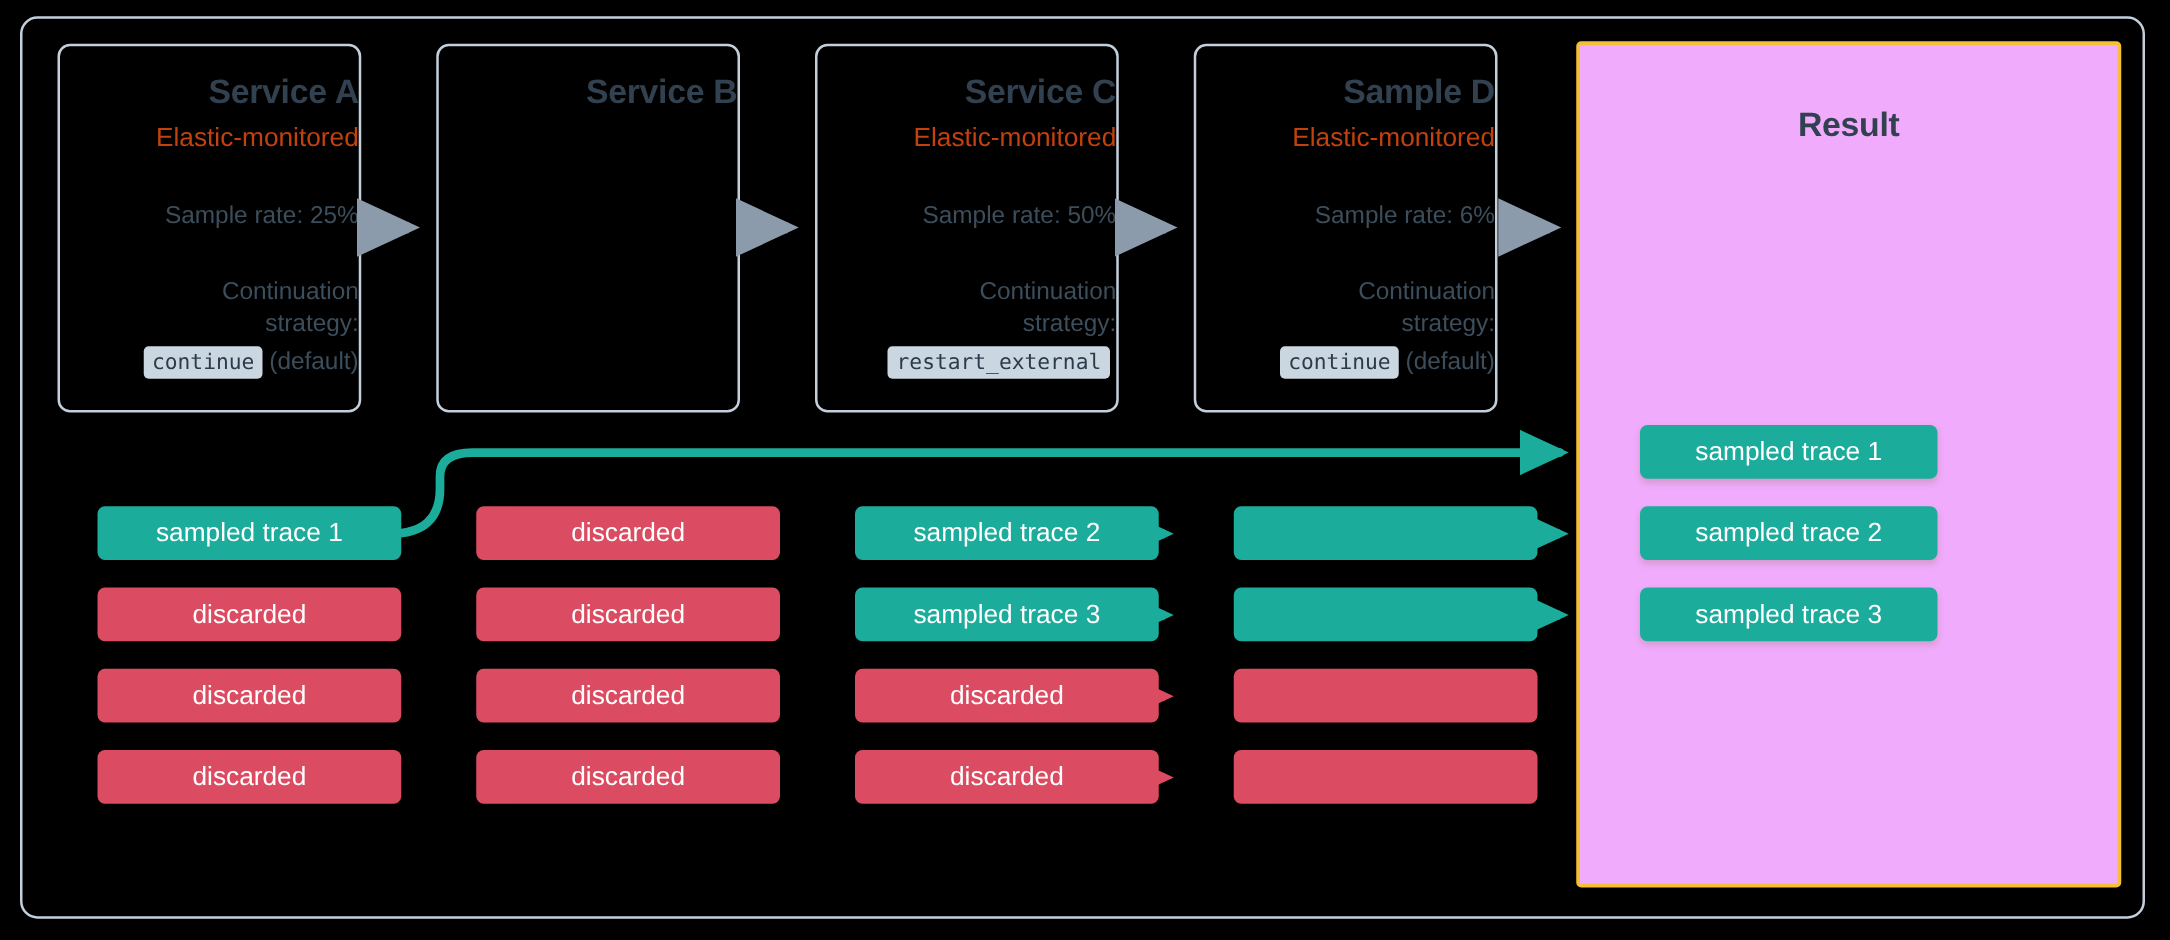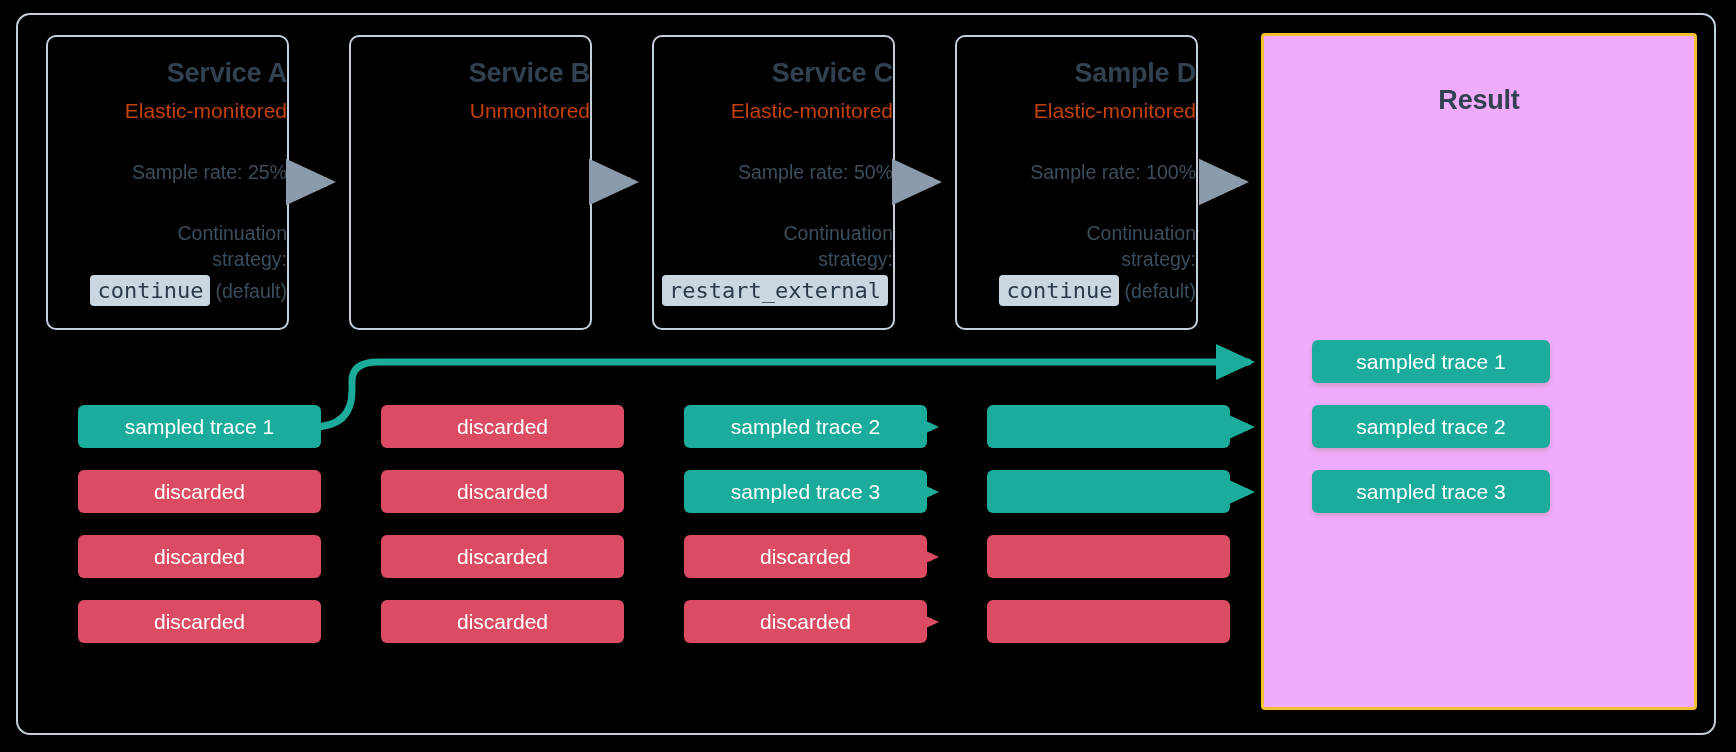--- a/index.html
+++ b/index.html
@@ -71,21 +71,21 @@
   }
   .strategy-line {
     margin-top: 4px;
     font-size: 19.5px;
     color: #3C4E5C;
     line-height: 1.3;
     white-space: nowrap;
   }
   code.chip {
     font-family: "DejaVu Sans Mono", "Liberation Mono", monospace;
-    font-size: 22px;
+    font-size: 17px;
     background: #CAD6E0;
     color: #2B3B4A;
     border-radius: 4px;
     padding: 3px 7px;
   }
   .chip-note {
     margin-left: 5px;
   }
 
   
@@ -154,40 +154,39 @@
       <div>Continuation</div>
       <div>strategy:</div>
     </div>
     <div class="strategy-line">
       <code class="chip">continue</code><span class="chip-note">(default)</span>
     </div>
   </div>
 
   <div class="service-card" style="left:349px;">
     <div class="service-title">Service B</div>
-    <div class="service-sub">Unmonitored</div>
   </div>
 
   <div class="service-card" style="left:652px;">
     <div class="service-title">Service C</div>
     <div class="service-sub">Elastic-monitored</div>
     <div class="service-rate">Sample rate: 50%</div>
     <div class="service-strategy-label">
       <div>Continuation</div>
       <div>strategy:</div>
     </div>
     <div class="strategy-line">
       <code class="chip">restart_external</code><span class="chip-note"></span>
     </div>
   </div>
 
   <div class="service-card" style="left:955px;">
     <div class="service-title">Sample D</div>
     <div class="service-sub">Elastic-monitored</div>
-    <div class="service-rate">Sample rate: 100%</div>
+    <div class="service-rate">Sample rate: 6%</div>
     <div class="service-strategy-label">
       <div>Continuation</div>
       <div>strategy:</div>
     </div>
     <div class="strategy-line">
       <code class="chip">continue</code><span class="chip-note">(default)</span>
     </div>
   </div>
 
   <div id="result-panel">

